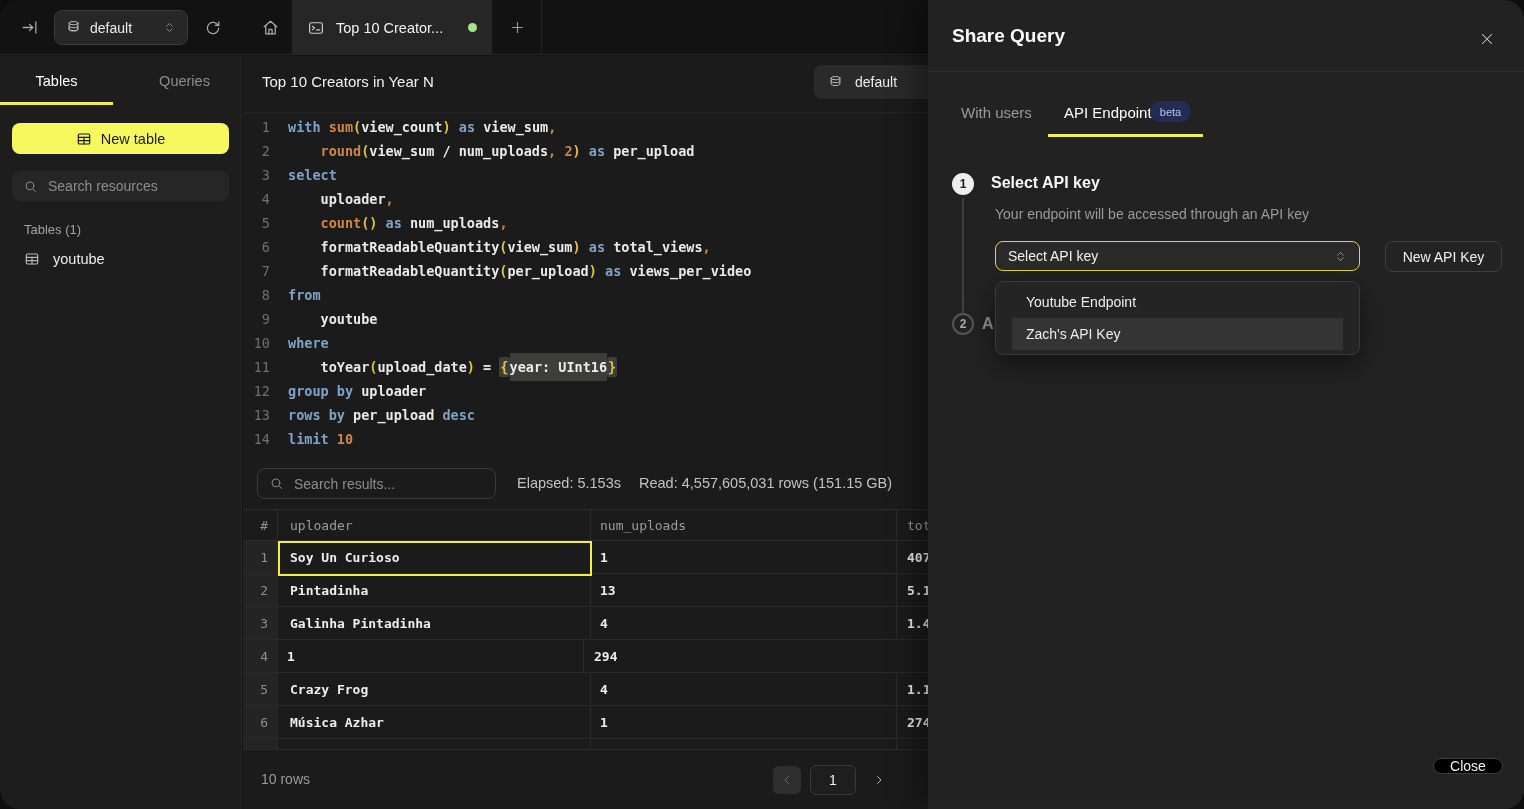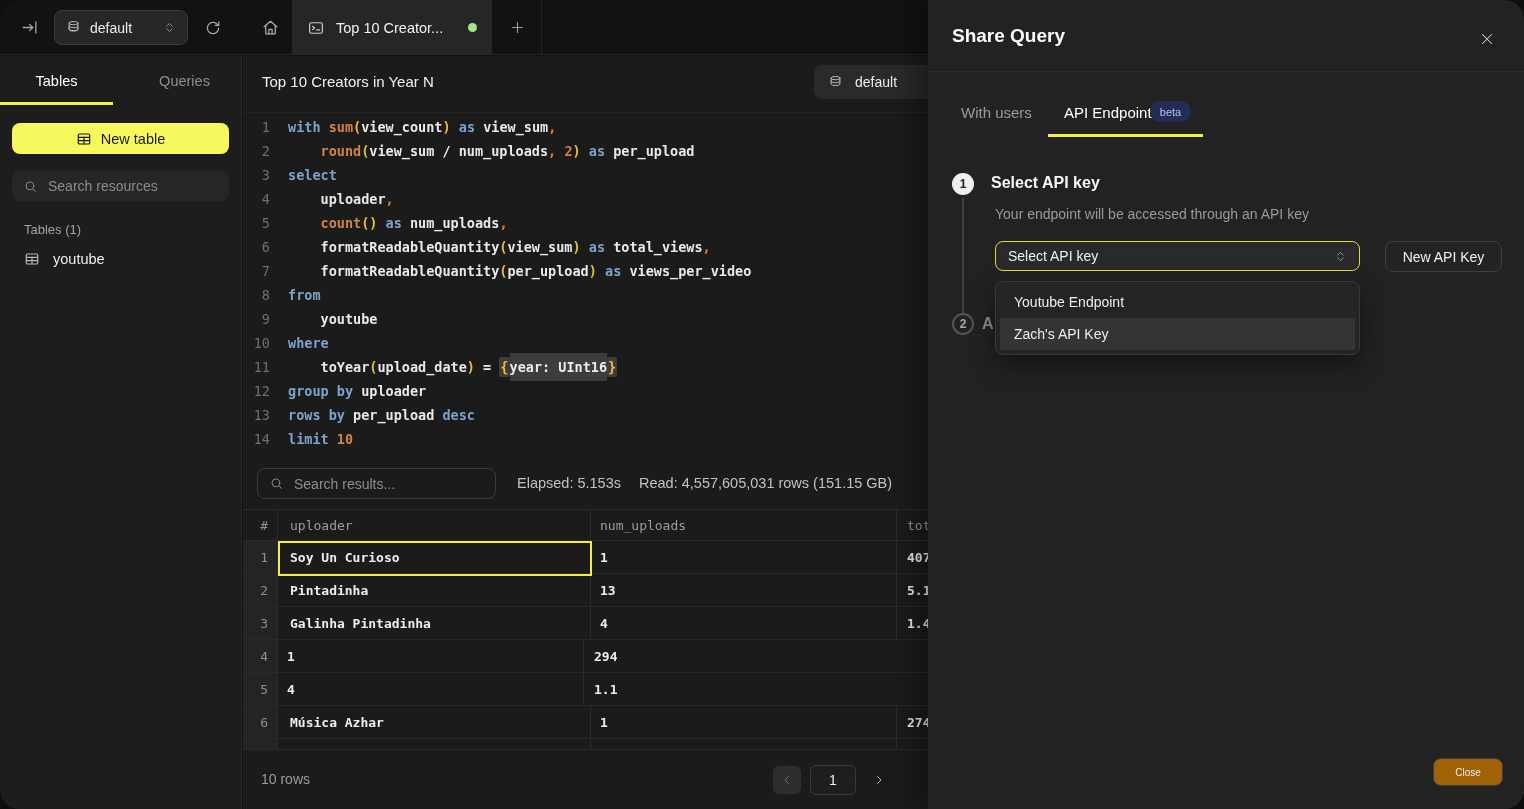--- a/index.html
+++ b/index.html
@@ -97,24 +97,24 @@
   .step1-circle { left:24px; top:173px; background:#efefef; color:#1b1b1b; font-weight:700; }
   .step-line { position:absolute; left:34px; top:198px; width:2px; height:115px; background:#3f3f3f; }
   .step2-circle { left:24px; top:313px; background:#232223; border:2px solid #555555; color:#ababab; font-weight:600; }
   .step2-sliver { position:absolute; left:54px; top:315px; color:#8f8f8f; font-size:16px; font-weight:600; z-index:1; }
 
   .step1-title { position:absolute; left:63px; top:174px; font-size:16px; font-weight:700; color:#f5f5f5; }
   .step1-sub { position:absolute; left:67px; top:206px; font-size:14px; color:#9a9a9a; }
   .api-select { position:absolute; left:67px; top:241px; width:365px; height:30px; background:#2a2a2a; border:1px solid #ddda3d; border-radius:8px; display:flex; align-items:center; justify-content:space-between; padding:0 12px; color:#f0f0f0; font-size:14px; cursor:pointer; }
   .api-select .chev { color:#a8a8a8; }
   .new-key-btn { position:absolute; left:457px; top:241px; width:117px; height:31px; background:#232323; border:1px solid #3e3e3e; border-radius:8px; display:flex; align-items:center; justify-content:center; color:#f0f0f0; font-size:14px; cursor:pointer; }
-  .api-menu { position:absolute; left:67px; top:281px; width:365px; background:#242425; border:1px solid #39393b; border-radius:8px; padding:4px 4px; z-index:2; box-shadow:0 10px 26px rgba(0,0,0,.45); }
+  .api-menu { position:absolute; left:67px; top:281px; width:365px; background:#242425; border:1px solid #39393b; border-radius:8px; padding:4px 16px; z-index:2; box-shadow:0 10px 26px rgba(0,0,0,.45); }
   .api-option { height:32px; display:flex; align-items:center; padding:0 14px; color:#ededed; font-size:14px; cursor:pointer; }
   .api-option.hl { background:#343435; }
-  .sp-close-btn { position:absolute; left:505px; top:758px; width:70px; height:28px; background:#a16207; border:1px solid #3e3e3e; border-radius:8px; display:flex; align-items:center; justify-content:center; color:#f2f2f2; font-size:10px; cursor:pointer; }
+  .sp-close-btn { position:absolute; left:505px; top:758px; width:70px; height:16px; background:#000000; border:1px solid #3e3e3e; border-radius:8px; display:flex; align-items:center; justify-content:center; color:#f2f2f2; font-size:14px; cursor:pointer; }
 </style>
 </head>
 <body>
 
 <div class="app">
 
   <div class="topbar">
     <div class="tb-iconbtn sidebar-toggle">
       <span>
         <svg class="ic" width="19" height="19" viewBox="0 0 24 24">
@@ -293,20 +293,21 @@
             <div class="c-nup">4</div>
             <div class="c-tot">1.4</div>
           </div>
           <div class="rt-row">
             <div class="c-num">4</div>
             <div class="c-nup">1</div>
             <div class="c-tot">294</div>
           </div>
           <div class="rt-row">
             <div class="c-num">5</div>
+            <div class="c-upl">Crazy Frog</div>
             <div class="c-nup">4</div>
             <div class="c-tot">1.1</div>
           </div>
           <div class="rt-row">
             <div class="c-num">6</div>
             <div class="c-upl">Música Azhar</div>
             <div class="c-nup">1</div>
             <div class="c-tot">274</div>
           </div>
           <div class="rt-row partial">

